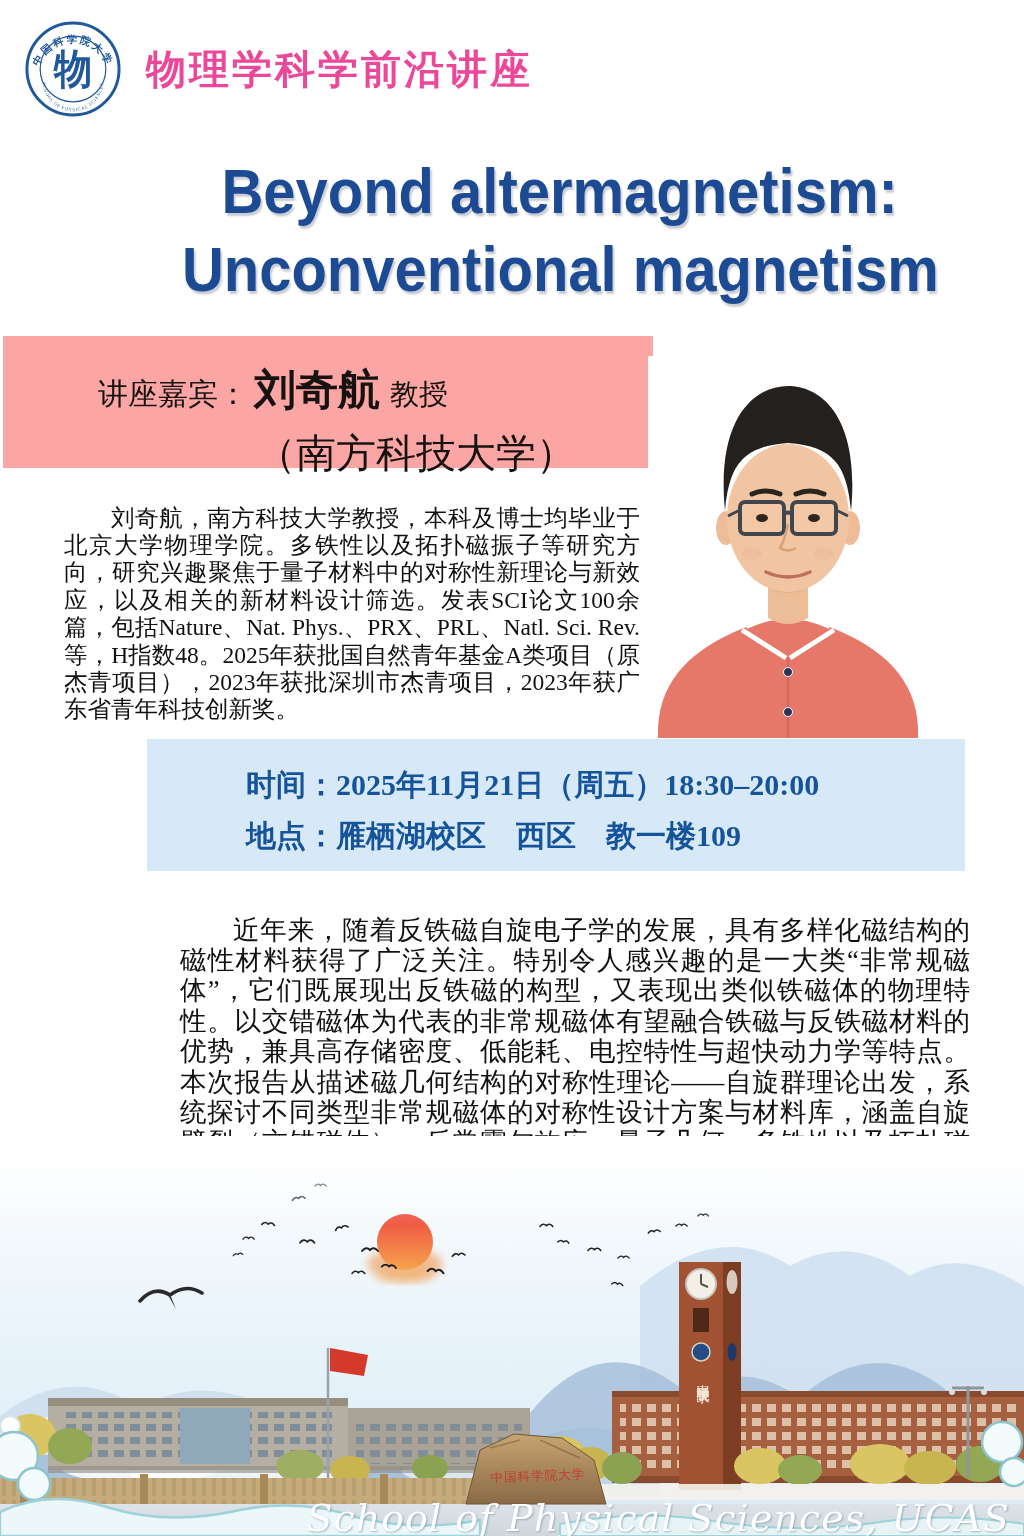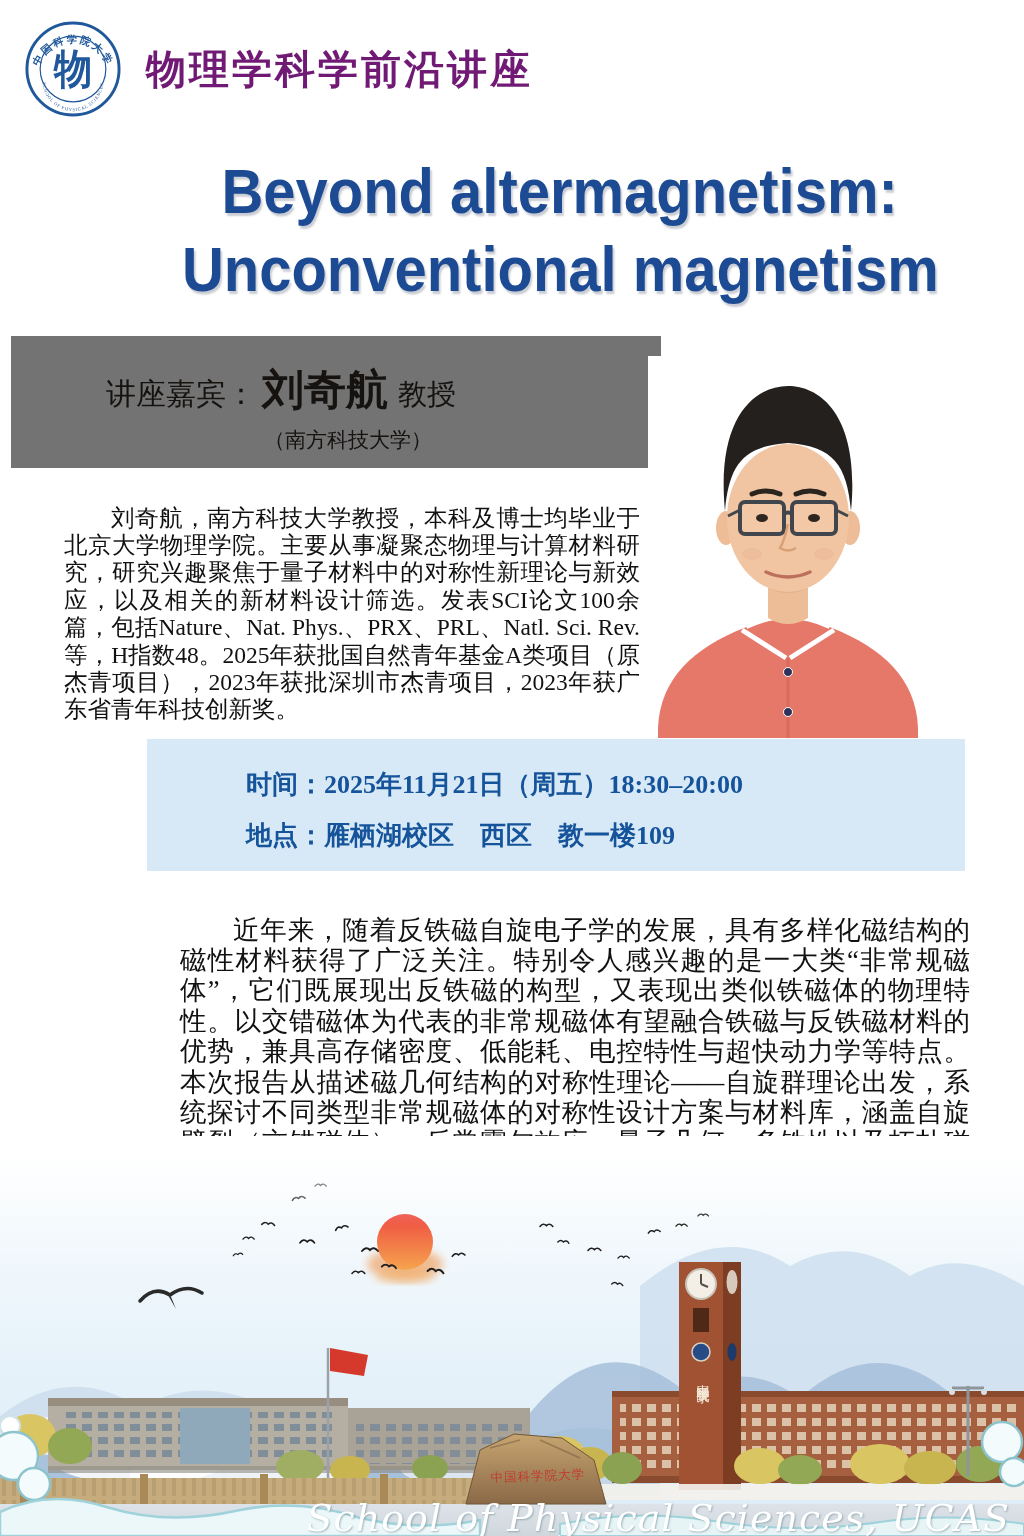--- a/index.html
+++ b/index.html
@@ -2,47 +2,47 @@
 <html><head>
 <meta charset="utf-8">
 <style>
   html,body{margin:0;padding:0;background:#fff;}
   .poster{position:relative;width:1024px;height:1536px;background:#ffffff;overflow:hidden;
           font-family:"Liberation Serif","DejaVu Serif",serif;}
 
   
   .logo{position:absolute;left:24px;top:20px;width:98px;height:98px;}
   .series-title{position:absolute;left:146px;top:42px;font-size:40px;font-weight:bold;
-                color:#701a75;letter-spacing:3px;white-space:nowrap;}
+                color:#ec4899;letter-spacing:3px;white-space:nowrap;}
 
   
   .main-title{position:absolute;left:0;top:152px;width:1024px;text-align:center;
               font-family:"Liberation Sans","DejaVu Sans",sans-serif;font-weight:800;
               font-size:63px;line-height:78px;color:#1c4b94;
               text-shadow:2px 3px 2px rgba(100,110,130,0.35);padding-left:48px;}
   .main-title .tline{display:inline-block;transform:scaleX(0.92);white-space:nowrap;}
 
   
   .speaker-box{position:absolute;left:3px;top:336px;width:650px;height:132px;
-               background:#737373;color:#151210;margin-left:8px;}
+               background:#fca5a5;color:#151210;}
   .speaker-line1{margin:26px 0 0 95px;font-size:30px;white-space:nowrap;}
   .speaker-name{font-size:42px;font-weight:bold;margin:0 10px 0 6px;}
   .speaker-suffix{font-size:29px;}
-  .speaker-line2{margin:8px 0 0 253px;font-size:21px;white-space:nowrap;}
+  .speaker-line2{margin:8px 0 0 253px;font-size:40px;white-space:nowrap;}
 
   
   .bio{position:absolute;left:64px;top:481px;width:576px;font-size:23.5px;line-height:27.4px;
        text-align:justify;text-indent:2em;color:#111;}
 
   
   .photo{position:absolute;left:648px;top:356px;width:280px;height:382px;background:#fff;}
 
   
   .info-box{position:absolute;left:147px;top:739px;width:818px;height:132px;background:#d7e9f6;}
-  .info-inner{padding:20px 0 0 99px;font-size:26px;font-weight:bold;color:#15539b;
+  .info-inner{padding:20px 0 0 99px;font-size:30px;font-weight:bold;color:#15539b;
               line-height:51px;white-space:nowrap;}
 
   
   .abstract{position:absolute;left:180px;top:888px;width:790px;font-size:26.5px;line-height:30.4px;
             text-align:justify;text-indent:2em;color:#111;}
 
   
   .scene{position:absolute;left:0;top:1136px;width:1024px;height:400px;}
   .scene svg{display:block;}
   .footer-cn{position:absolute;right:26px;top:318px;font-size:31px;font-weight:bold;color:#ffffff;
@@ -80,21 +80,21 @@
     <span class="tline">Unconventional magnetism</span>
   </div>
 
   <div class="speaker-box">
     <div class="speaker-line1">
       <span>讲座嘉宾：</span><span class="speaker-name">刘奇航</span><span class="speaker-suffix">教授</span>
     </div>
     <div class="speaker-line2">（南方科技大学）</div>
   </div>
 
-  <p class="bio">刘奇航，南方科技大学教授，本科及博士均毕业于北京大学物理学院。主要从事凝聚态物理与计算材料研究，研究兴趣聚焦于量子材料中的对称性新理论与新效应，以及相关的新材料设计筛选。发表SCI论文100余篇，包括Nature、Nat. Phys.、PRX、PRL、Natl. Sci. Rev.等，H指数48。2025年获批国自然青年基金A类项目（原杰青项目），2023年获批深圳市杰青项目，2023年获广东省青年科技创新奖。</p>
+  <p class="bio">刘奇航，南方科技大学教授，本科及博士均毕业于北京大学物理学院。多铁性以及拓扑磁振子等研究方向，研究兴趣聚焦于量子材料中的对称性新理论与新效应，以及相关的新材料设计筛选。发表SCI论文100余篇，包括Nature、Nat. Phys.、PRX、PRL、Natl. Sci. Rev.等，H指数48。2025年获批国自然青年基金A类项目（原杰青项目），2023年获批深圳市杰青项目，2023年获广东省青年科技创新奖。</p>
 
   <div class="photo">
     <svg width="280" height="382" viewBox="0 0 280 382">
 
       <path d="M10,382 L10,372 C12,322 46,292 96,272 L140,256 L184,272 C234,292 268,322 270,372 L270,382 Z" fill="#e6786a"></path>
       <path d="M98,270 Q140,250 182,270" stroke="#ffffff" stroke-width="6" fill="none"></path>
       <path d="M94,274 L138,302" stroke="#ffffff" stroke-width="5"></path>
       <path d="M186,274 L142,302" stroke="#ffffff" stroke-width="5"></path>
       <path d="M140,302 L140,382" stroke="#d96a5c" stroke-width="3"></path>
       <circle cx="140" cy="316" r="4.5" fill="#2e3258" stroke="#fff" stroke-width="1"></circle>

